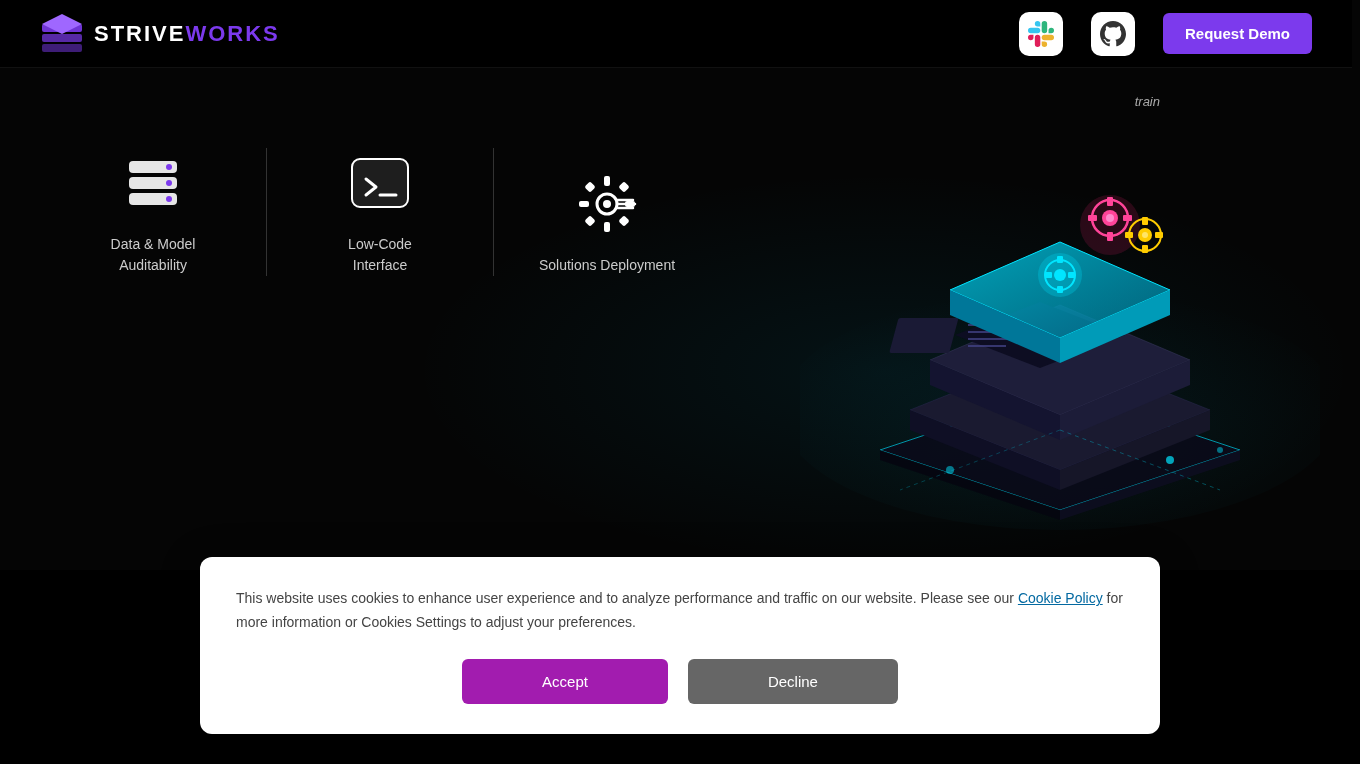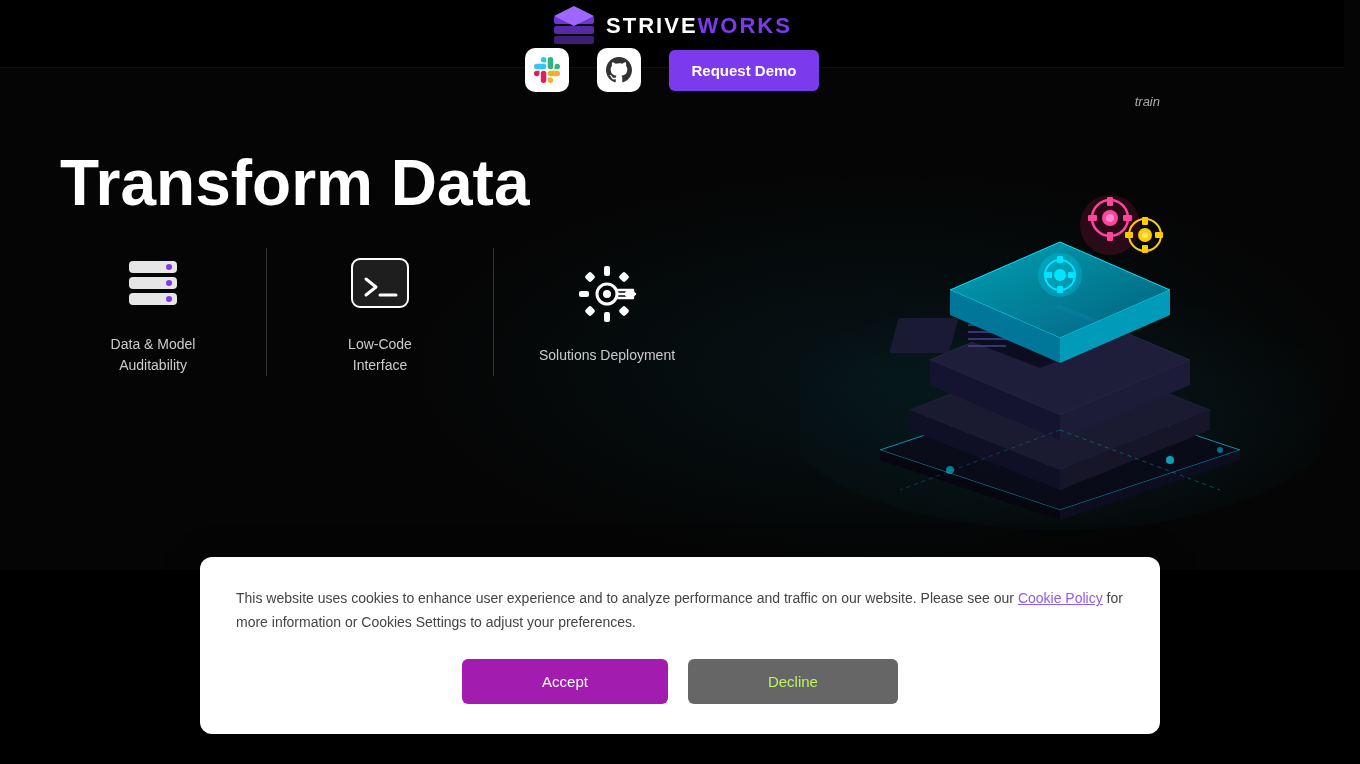--- a/index.html
+++ b/index.html
@@ -1,26 +1,25 @@
 <!DOCTYPE html>
 <html><head>
   <meta charset="utf-8">
   <style>
     * { margin: 0; padding: 0; box-sizing: border-box; }
     body { font-family: 'Segoe UI', Arial, sans-serif; background: #000; color: #fff; width: 1360px; min-height: 764px; overflow-x: hidden; }
 
     
     nav {
-      position: fixed; top: 0; left: 0; right: 16px; z-index: 100;
+      position: fixed; top: 0; left: 0; right: 8px; z-index: 100;
       background: #000;
       display: flex; align-items: center; justify-content: space-between;
       padding: 4px 40px;
       height: 68px;
       border-bottom: 1px solid #111;
-      flex-direction: column;
     }
     .nav-logo {
       display: flex; align-items: center; gap: 10px;
     }
     .logo-icon {
       width: 44px; height: 44px;
     }
     .logo-text {
       font-size: 22px; font-weight: 700; letter-spacing: 2px; color: #fff;
     }
@@ -79,21 +78,21 @@
     }
     .hero-title {
       font-size: 64px; font-weight: 800; line-height: 1.1;
       color: #fff; margin-bottom: 30px;
     }
     .hero-desc {
       font-size: 16px; color: #aaa; line-height: 1.7; max-width: 580px;
       margin-bottom: 50px;
     }
     .hero-features {
-      display: flex; align-items: center; gap: 0;
+      display: flex; align-items: flex-end; gap: 0;
     }
     .hero-feature {
       display: flex; flex-direction: column; align-items: center;
       width: 200px;
       text-align: center;
     }
     .feature-icon {
       width: 70px; height: 70px;
       margin-bottom: 16px;
       display: flex; align-items: center; justify-content: center;
@@ -130,34 +129,34 @@
       color: #333;
       font-size: 14px;
       line-height: 1.7;
       box-shadow: 0 8px 40px rgba(0,0,0,0.3);
     }
     .cookie-text {
       margin-bottom: 24px;
       color: #444;
     }
     .cookie-link {
-      color: #8b5cf6; text-decoration: underline; cursor: pointer;
+      color: #0369a1; text-decoration: underline; cursor: pointer;
     }
     .cookie-buttons {
       display: flex; justify-content: center; gap: 20px;
     }
     .btn-accept {
       background: #a21caf; color: #fff;
       border: none; border-radius: 6px;
       padding: 14px 80px;
       font-size: 15px; font-weight: 500;
       cursor: pointer;
     }
     .btn-decline {
-      background: #666; color: #bef264;
+      background: #666; color: #ffffff;
       border: none; border-radius: 6px;
       padding: 14px 80px;
       font-size: 15px; font-weight: 500;
       cursor: pointer;
     }
 
     
     .hero::before {
       content: '';
       position: absolute;
@@ -214,21 +213,20 @@
       <svg width="26" height="26" viewBox="0 0 24 24">
         <path fill="#333" d="M12 0C5.374 0 0 5.373 0 12c0 5.302 3.438 9.8 8.207 11.387.599.111.793-.261.793-.577v-2.234c-3.338.726-4.033-1.416-4.033-1.416-.546-1.387-1.333-1.756-1.333-1.756-1.089-.745.083-.729.083-.729 1.205.084 1.839 1.237 1.839 1.237 1.07 1.834 2.807 1.304 3.492.997.107-.775.418-1.305.762-1.604-2.665-.305-5.467-1.334-5.467-5.931 0-1.311.469-2.381 1.236-3.221-.124-.303-.535-1.524.117-3.176 0 0 1.008-.322 3.301 1.23A11.509 11.509 0 0 1 12 5.803c1.02.005 2.047.138 3.006.404 2.291-1.552 3.297-1.23 3.297-1.23.653 1.653.242 2.874.118 3.176.77.84 1.235 1.911 1.235 3.221 0 4.609-2.807 5.624-5.479 5.921.43.372.823 1.102.823 2.222v3.293c0 .319.192.694.801.576C20.566 21.797 24 17.3 24 12c0-6.627-5.373-12-12-12z"></path>
       </svg>
     </div>
     <button class="request-demo-btn">Request Demo</button>
   </div>
 </nav>
 
 <section class="hero">
   <div class="hero-content">
-    <h1 class="hero-title">Transform Data</h1>
 
     <div class="hero-features">
 
       <div class="hero-feature">
         <div class="feature-icon">
           <svg width="64" height="64" viewBox="0 0 64 64" fill="none">
             <rect x="8" y="10" width="48" height="12" rx="4" fill="white" opacity="0.9"></rect>
             <rect x="8" y="26" width="48" height="12" rx="4" fill="white" opacity="0.9"></rect>
             <rect x="8" y="42" width="48" height="12" rx="4" fill="white" opacity="0.9"></rect>
             <circle cx="48" cy="16" r="3" fill="#7c3aed"></circle>

